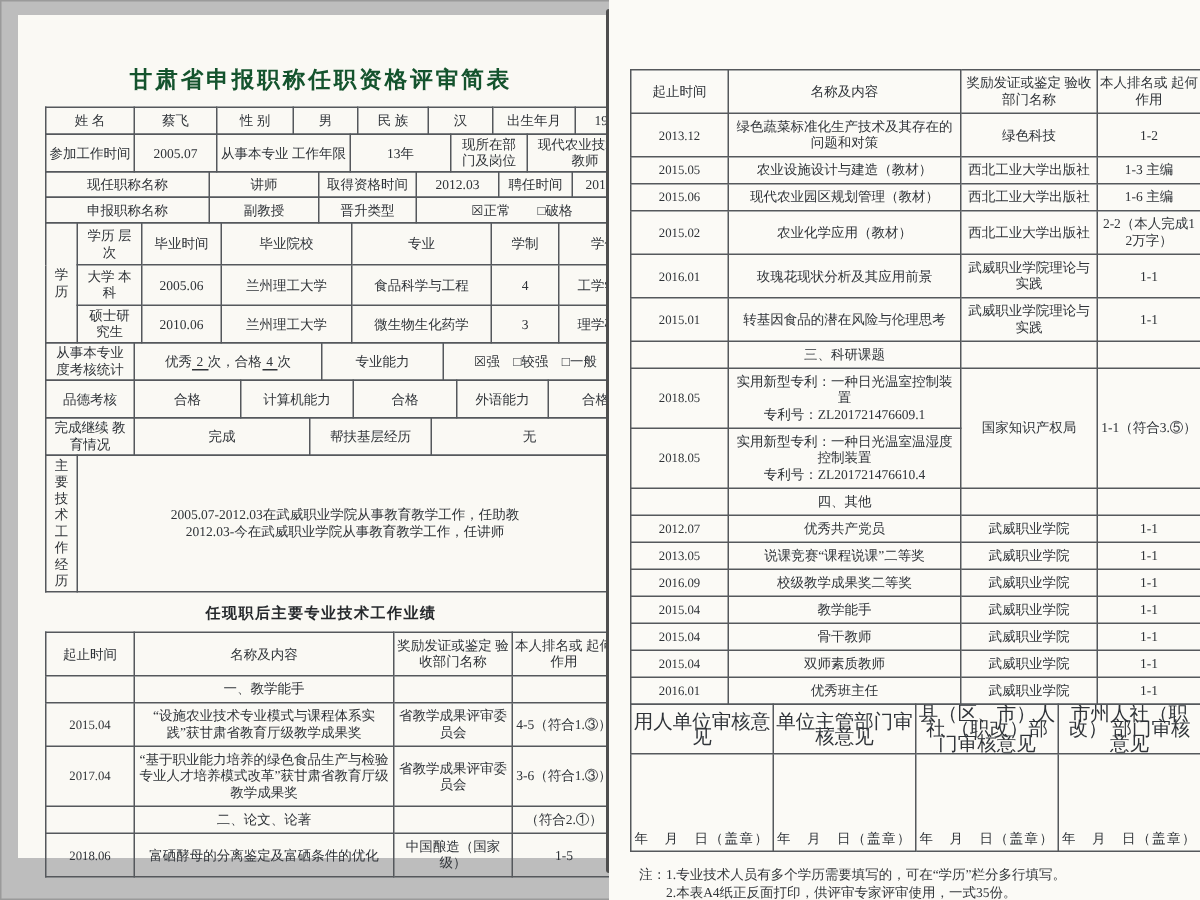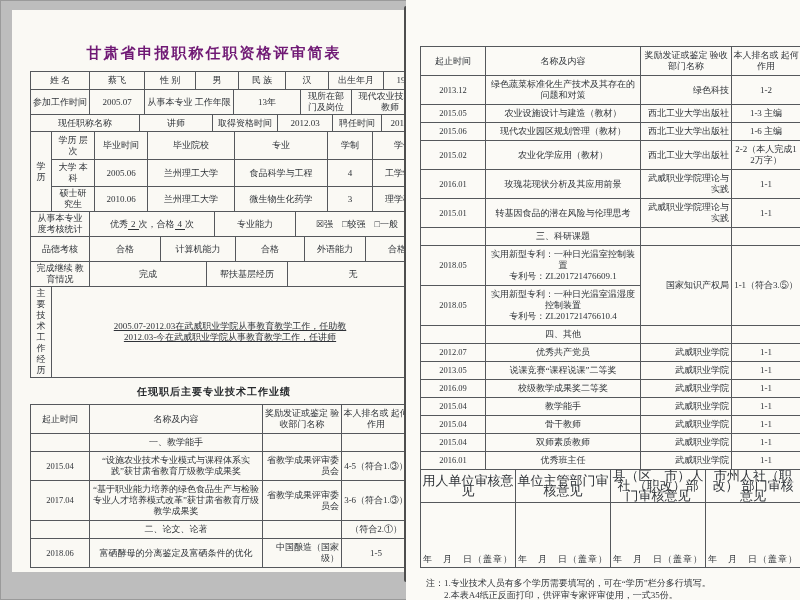--- a/index.html
+++ b/index.html
@@ -6,37 +6,37 @@
   body{width:800px;height:600px;background:#bdbdbd;position:relative;overflow:hidden;
        font-family:"Liberation Serif","DejaVu Serif",serif;color:#2f3338;}
   #frame{position:absolute;left:0;top:0;width:800px;height:600px;box-shadow:inset 0 0 0 1px #9a9a9a;}
   .page{position:absolute;background:#fbfaf6;}
   #page-left{left:12px;top:10px;width:394px;height:562px;background:#faf9f4;}
   #page-right{left:406px;top:0;width:394px;height:600px;}
   #spine{position:absolute;left:404px;top:6px;width:4px;height:576px;background:#4e4e4e;border-radius:2px;}
   
   #left-content{position:absolute;left:18px;top:34px;width:368px;}
   #doc-title{text-align:center;font-family:Liberation Sans, sans-serif;
-             font-weight:bold;font-size:15px;letter-spacing:2px;color:#701a75;margin:0 0 9px 0;}
+             font-weight:bold;font-size:15px;letter-spacing:2px;color:#14532d;margin:0 0 9px 0;}
   table.t{border-collapse:collapse;table-layout:fixed;width:368px;margin-top:-1px;}
   table.t td{border:1px solid #55585c;font-size:9px;line-height:11px;text-align:center;
              vertical-align:middle;padding:1px 2px;overflow:hidden;word-break:break-all;}
   td.sm{font-size:8px;line-height:9px;}
   td.vert{font-size:8px;line-height:10px;white-space:pre-line;padding:0;}
   tr.hA td{height:15px;} tr.hB td{height:22px;} tr.hC td{height:14px;} tr.hD td{height:14px;}
   tr.hE td{height:25px;} tr.hF td{height:24px;} tr.hG td{height:20px;}
   tr.hH td{height:22px;} tr.hI td{height:22px;} tr.hJ td{height:21px;} tr.hK td{height:46px;}
-  .career-cell{text-align:left;vertical-align:middle;text-decoration:underline;}
+  .career-cell{text-align:left;vertical-align:middle;}
   .career-cell div{white-space:nowrap;}
   span.u{border-bottom:1px solid #2f3338;padding:0 3px;}
   #achv-heading{text-align:center;font-weight:bold;font-size:10px;letter-spacing:1px;margin:7px 0 6px 0;color:#26292c;}
   table.list td{padding:3px 2px;}
   table.list td.c-time{font-size:8.5px;}
   table.list td.c-content{text-align:center;white-space:pre-line;}
-  table.list td.c-org{text-align:right;}
+  table.list td.c-org{text-align:center;}
   table.list tr.head td{height:26px;padding:1px;text-align:center;white-space:normal;}
   
   #right-content{position:absolute;left:14px;top:47px;width:368px;}
   table.review td{height:22px;font-size:13px;line-height:10px;text-align:center;padding:1px;}
   table.review td.signcell{height:60px;vertical-align:bottom;padding-bottom:3px;font-size:9px;letter-spacing:1px;margin-top:24px;}
   #notes{font-size:9px;line-height:12px;margin-top:9px;padding-left:6px;color:#33363a;}
   #notes .n2{padding-left:18px;}
 </style>
 </head>
 <body>
@@ -81,20 +81,30 @@
           <td style="width:104px">现任职称名称</td>
           <td style="width:68px">讲师</td>
           <td style="width:60px">取得资格时间</td>
           <td style="width:50px">2012.03</td>
           <td style="width:44px">聘任时间</td>
           <td style="width:42px">2012.04</td>
         </tr>
       </tbody>
         </table>
 
+      <table class="t">
+        <tbody>
+            <tr class="hD">
+          <td style="width:104px">申报职称名称</td>
+          <td style="width:68px">副教授</td>
+          <td style="width:60px">晋升类型</td>
+          <td style="width:136px">☒正常　　□破格</td>
+        </tr>
+      </tbody>
+        </table>
 
       <table class="t">
         <tbody>
             <tr class="hE">
           <td class="vert" style="width:16px" rowspan="3">学 历</td>
           <td class="sm" style="width:38px">学历 层次</td>
           <td style="width:48px">毕业时间</td>
           <td style="width:82px">毕业院校</td>
           <td style="width:88px">专业</td>
           <td style="width:40px">学制</td>

